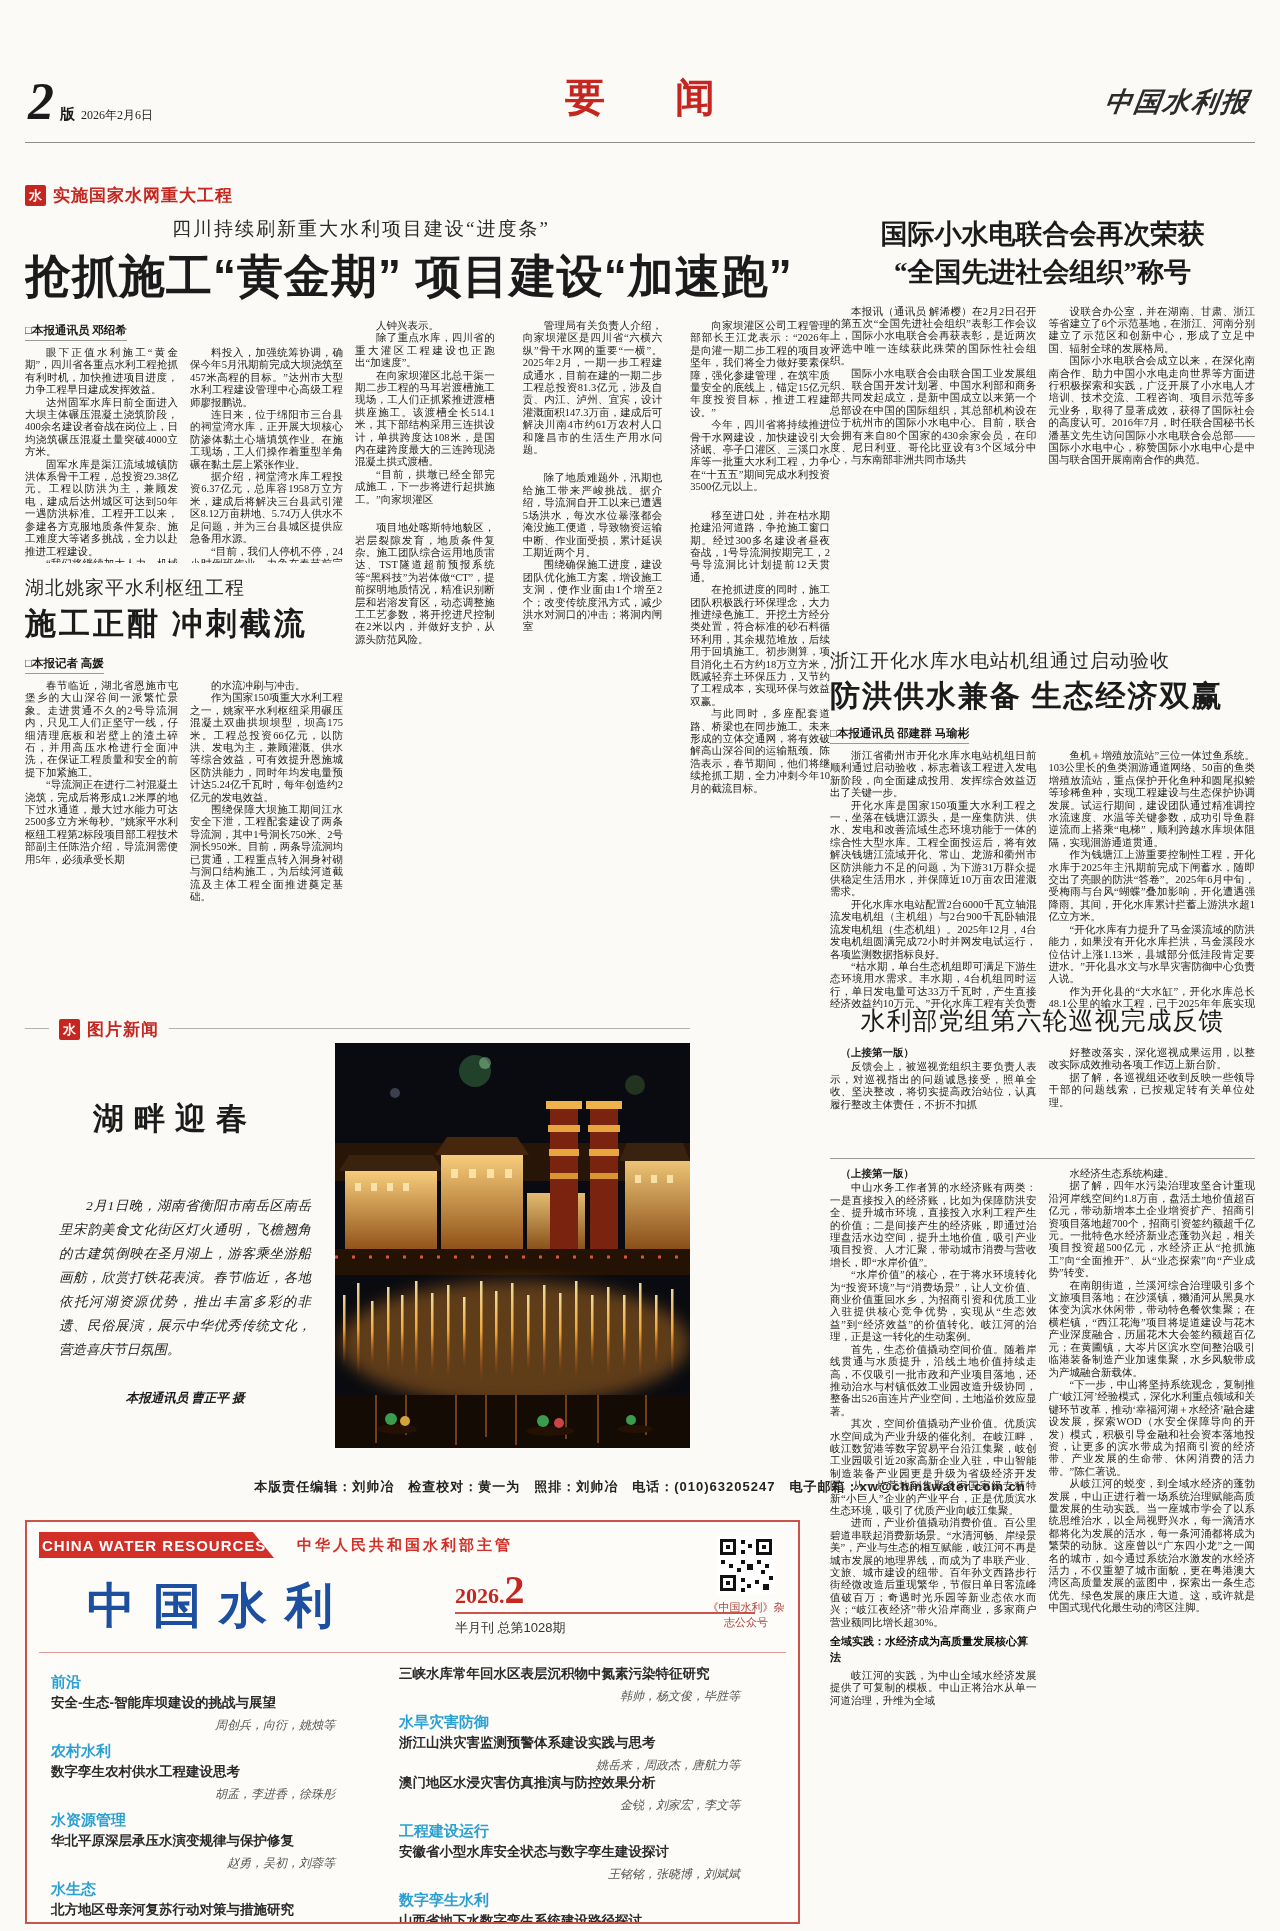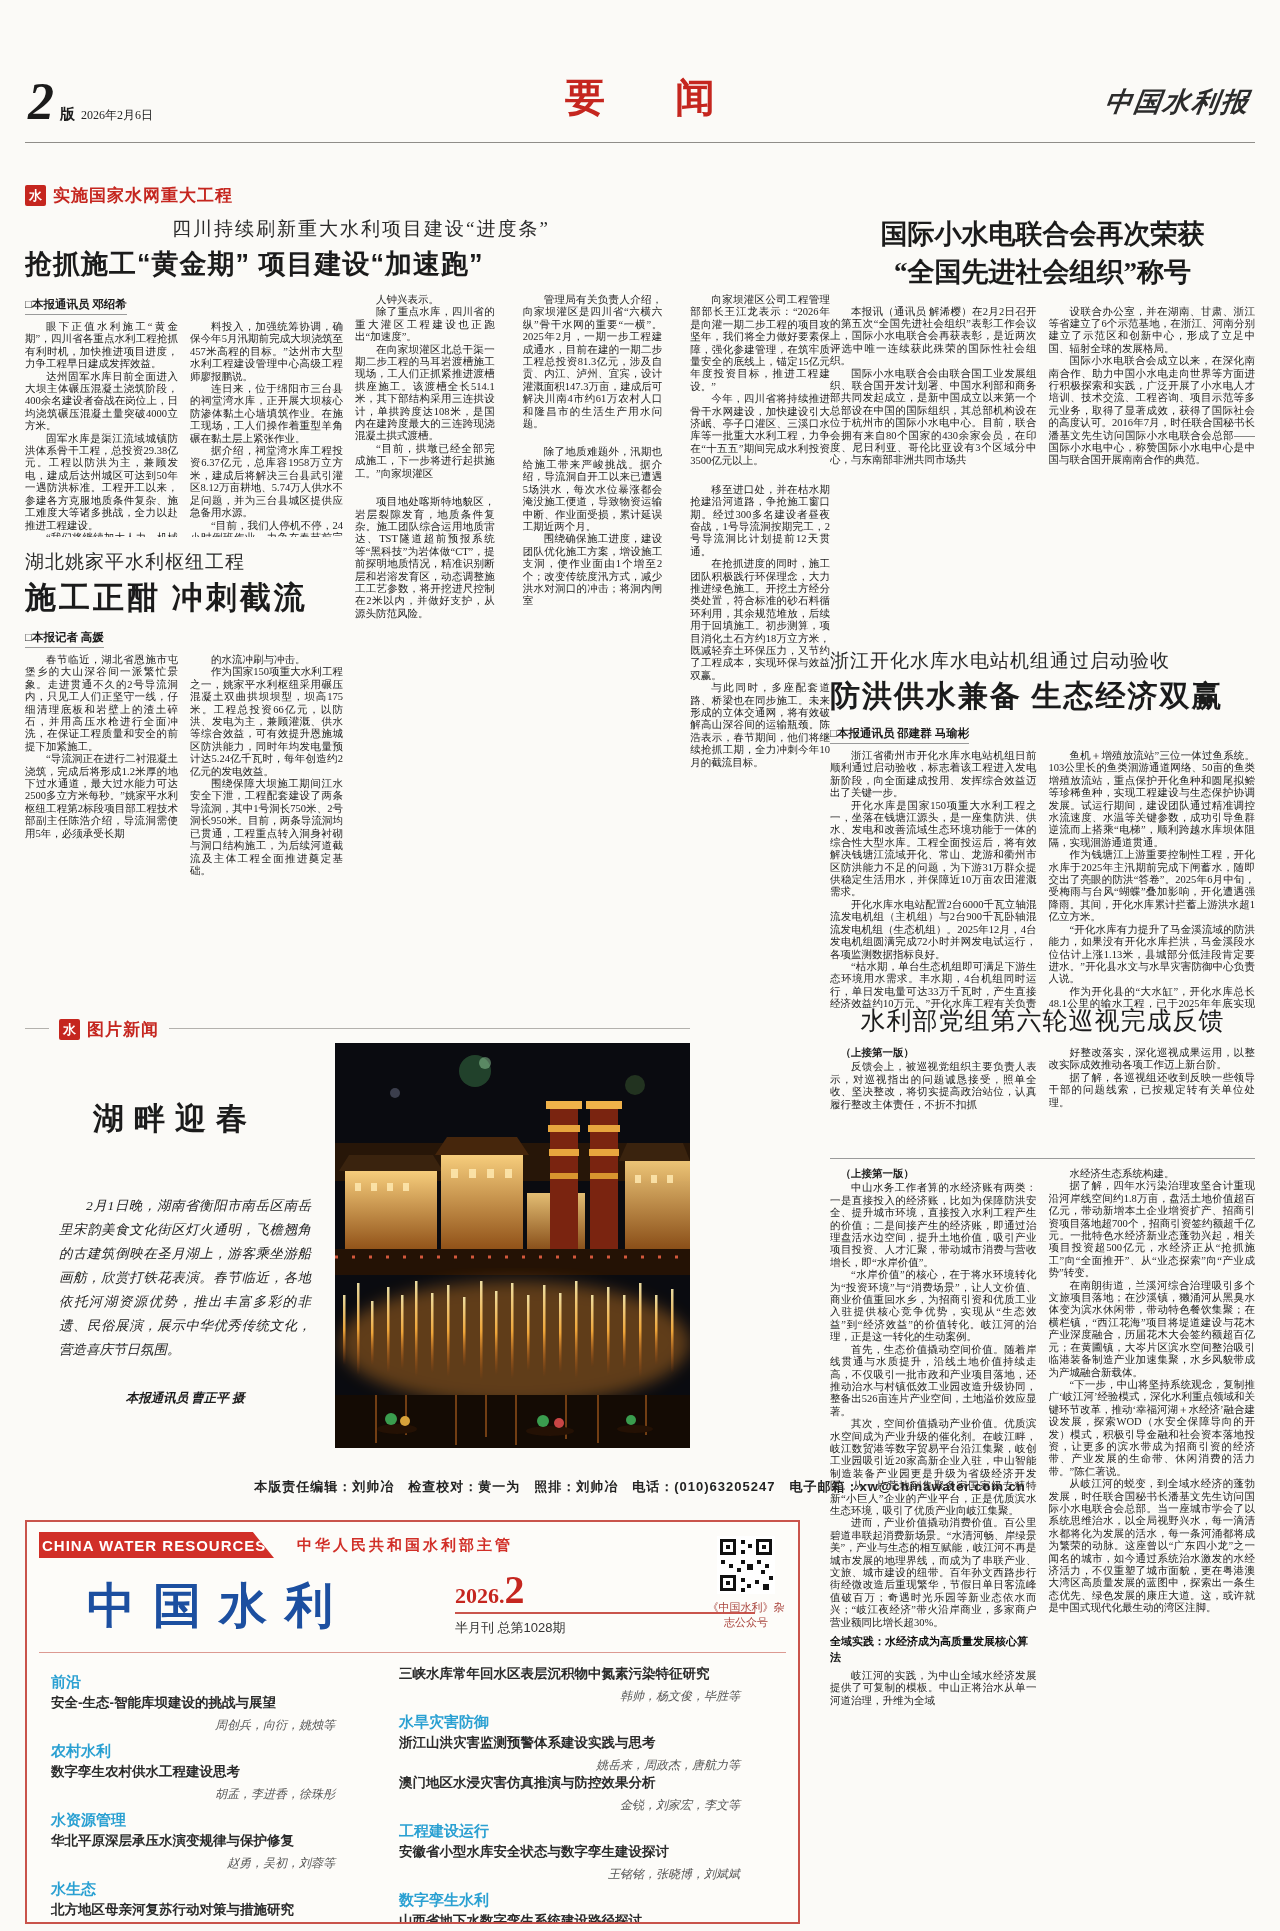--- a/index.html
+++ b/index.html
@@ -26,21 +26,21 @@
   p.para{margin:0;text-indent:2em;font-size:10.5px;line-height:12.4px;text-align:justify;color:#1c1c1c;}
   p.cont{margin:0 0 2px;font-size:10.5px;line-height:12.4px;font-weight:bold;text-indent:1em;}
   .byline{font-size:11.5px;font-weight:bold;border-bottom:1px solid #9a9a9a;
       display:inline-block;padding-bottom:2px;margin:2px 0 6px;}
   .kicker{font-size:19px;color:#2b2b2b;letter-spacing:1px;}
   .cols2{display:flex;gap:12px;}
   .cols2 .col{flex:1;overflow:hidden;}
   
   .main-kicker{width:672px;text-align:center;margin:2px 0 4px;letter-spacing:2px;}
   .main-headline{margin:0 0 12px;font-family:"Liberation Sans","DejaVu Sans",sans-serif;
-      font-weight:900;font-size:27px;letter-spacing:1px;white-space:nowrap;width:680px;}
+      font-weight:900;font-size:46px;letter-spacing:1px;white-space:nowrap;width:680px;}
   .main-body{display:flex;gap:12px;}
   .zoneL{width:318px;flex:none;}
   .topcols{height:216px;}
   .zoneR{display:flex;gap:28px;flex:1;height:688px;justify-content:center;}
   .zoneR .col{flex:1;overflow:hidden;}
   .grp{margin-top:16px;}
   .sub-kicker{margin:12px 0 0;}
   .sub-headline{font-size:31px;margin:2px 0 8px;letter-spacing:3px;font-weight:bold;}
   .yaocols{height:326px;}
   
@@ -363,21 +363,21 @@
         <div class="subhead">全域实践：水经济成为高质量发展核心算法</div>
         <div>
             <p class="para">岐江河的实践，为中山全域水经济发展提供了可复制的模板。中山正将治水从单一河道治理，升维为全域</p>
           </div>
       </div>
       <div class="col">
           <p class="para">水经济生态系统构建。</p>
           <p class="para">据了解，四年水污染治理攻坚合计重现沿河岸线空间约1.8万亩，盘活土地价值超百亿元，带动新增本土企业增资扩产、招商引资项目落地超700个，招商引资签约额超千亿元。一批特色水经济新业态蓬勃兴起，相关项目投资超500亿元，水经济正从“抢抓施工”向“全面推开”、从“业态探索”向“产业成势”转变。</p>
           <p class="para">在南朗街道，兰溪河综合治理吸引多个文旅项目落地；在沙溪镇，獭涌河从黑臭水体变为滨水休闲带，带动特色餐饮集聚；在横栏镇，“西江花海”项目将堤道建设与花木产业深度融合，历届花木大会签约额超百亿元；在黄圃镇，大岑片区滨水空间整治吸引临港装备制造产业加速集聚，水乡风貌带成为产城融合新载体。</p>
           <p class="para">“下一步，中山将坚持系统观念，复制推广‘岐江河’经验模式，深化水利重点领域和关键环节改革，推动‘幸福河湖＋水经济’融合建设发展，探索WOD（水安全保障导向的开发）模式，积极引导金融和社会资本落地投资，让更多的滨水带成为招商引资的经济带、产业发展的生命带、休闲消费的活力带。”陈仁著说。</p>
-          <p class="para">从岐江河的蜕变，到全域水经济的蓬勃发展，时任联合国秘书长潘基文先生访问国际小水电联合会总部。当一座城市学会了以系统思维治水，以全局视野兴水，每一滴清水都将化为发展的活水，每一条河涌都将成为繁荣的动脉。这座曾以“广东四小龙”之一闻名的城市，如今通过系统治水激发的水经济活力，不仅重塑了城市面貌，更在粤港澳大湾区高质量发展的蓝图中，探索出一条生态优先、绿色发展的康庄大道。这，或许就是中国式现代化最生动的湾区注脚。</p>
+          <p class="para">从岐江河的蜕变，到全域水经济的蓬勃发展，中山正进行着一场系统治理赋能高质量发展的生动实践。当一座城市学会了以系统思维治水，以全局视野兴水，每一滴清水都将化为发展的活水，每一条河涌都将成为繁荣的动脉。这座曾以“广东四小龙”之一闻名的城市，如今通过系统治水激发的水经济活力，不仅重塑了城市面貌，更在粤港澳大湾区高质量发展的蓝图中，探索出一条生态优先、绿色发展的康庄大道。这，或许就是中国式现代化最生动的湾区注脚。</p>
         </div>
     </div>
   </section>
 
   <div class="editor">本版责任编辑：刘帅冶　检查校对：黄一为　照排：刘帅冶　电话：(010)63205247　电子邮箱：xw@chinawater.com.cn</div>
 
   <section class="mag">
     <div class="mag-banner-row">
       <div class="mag-banner">CHINA WATER RESOURCES</div>
       <div class="mag-supervisor">中华人民共和国水利部主管</div>

